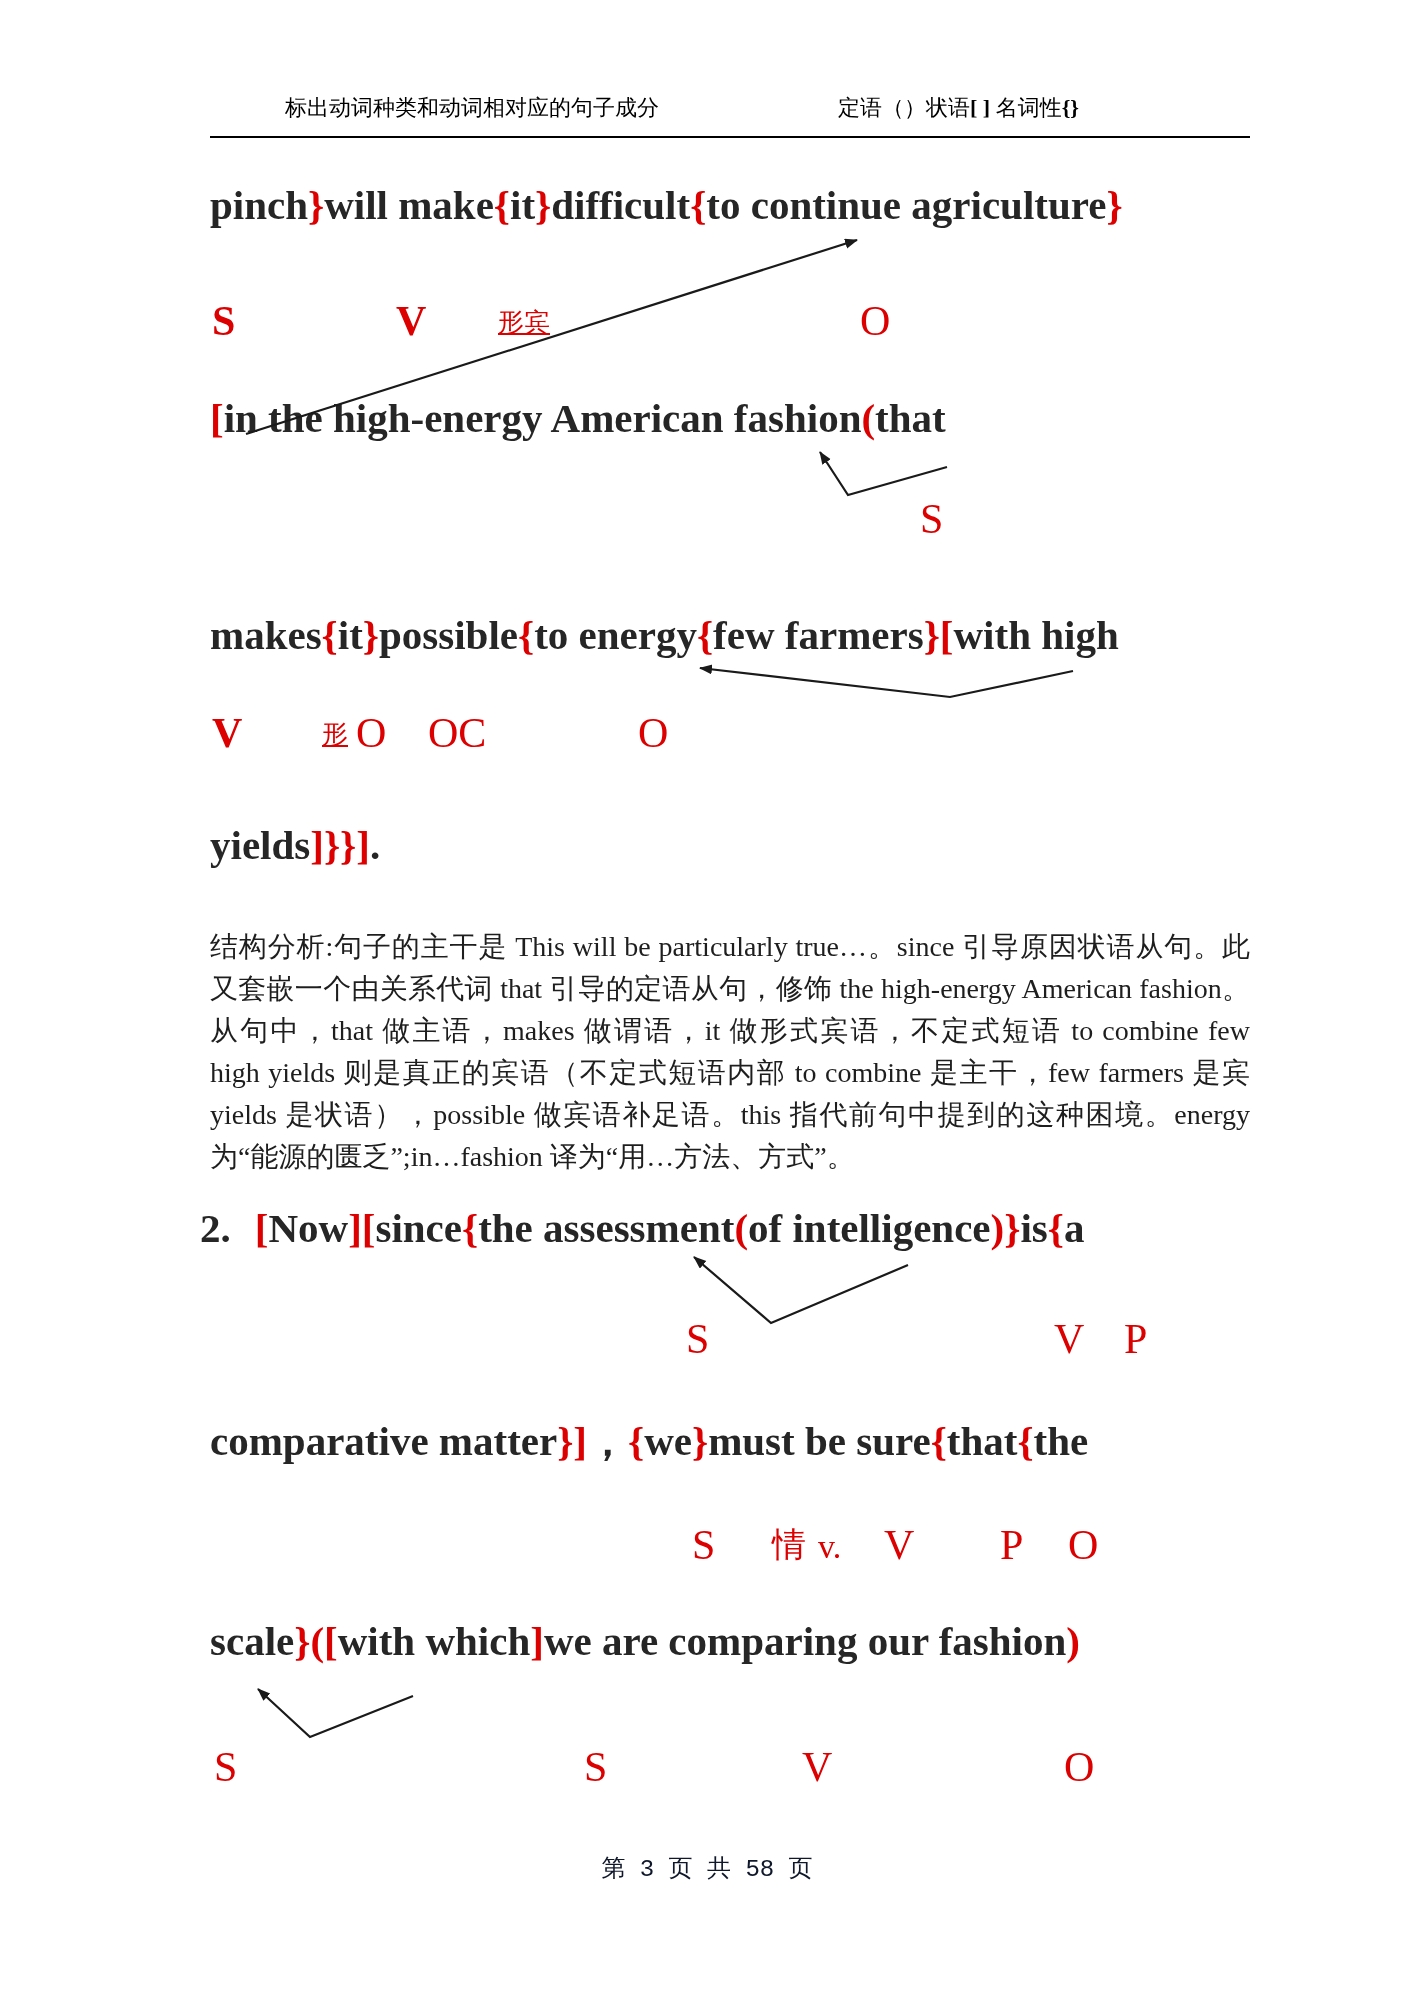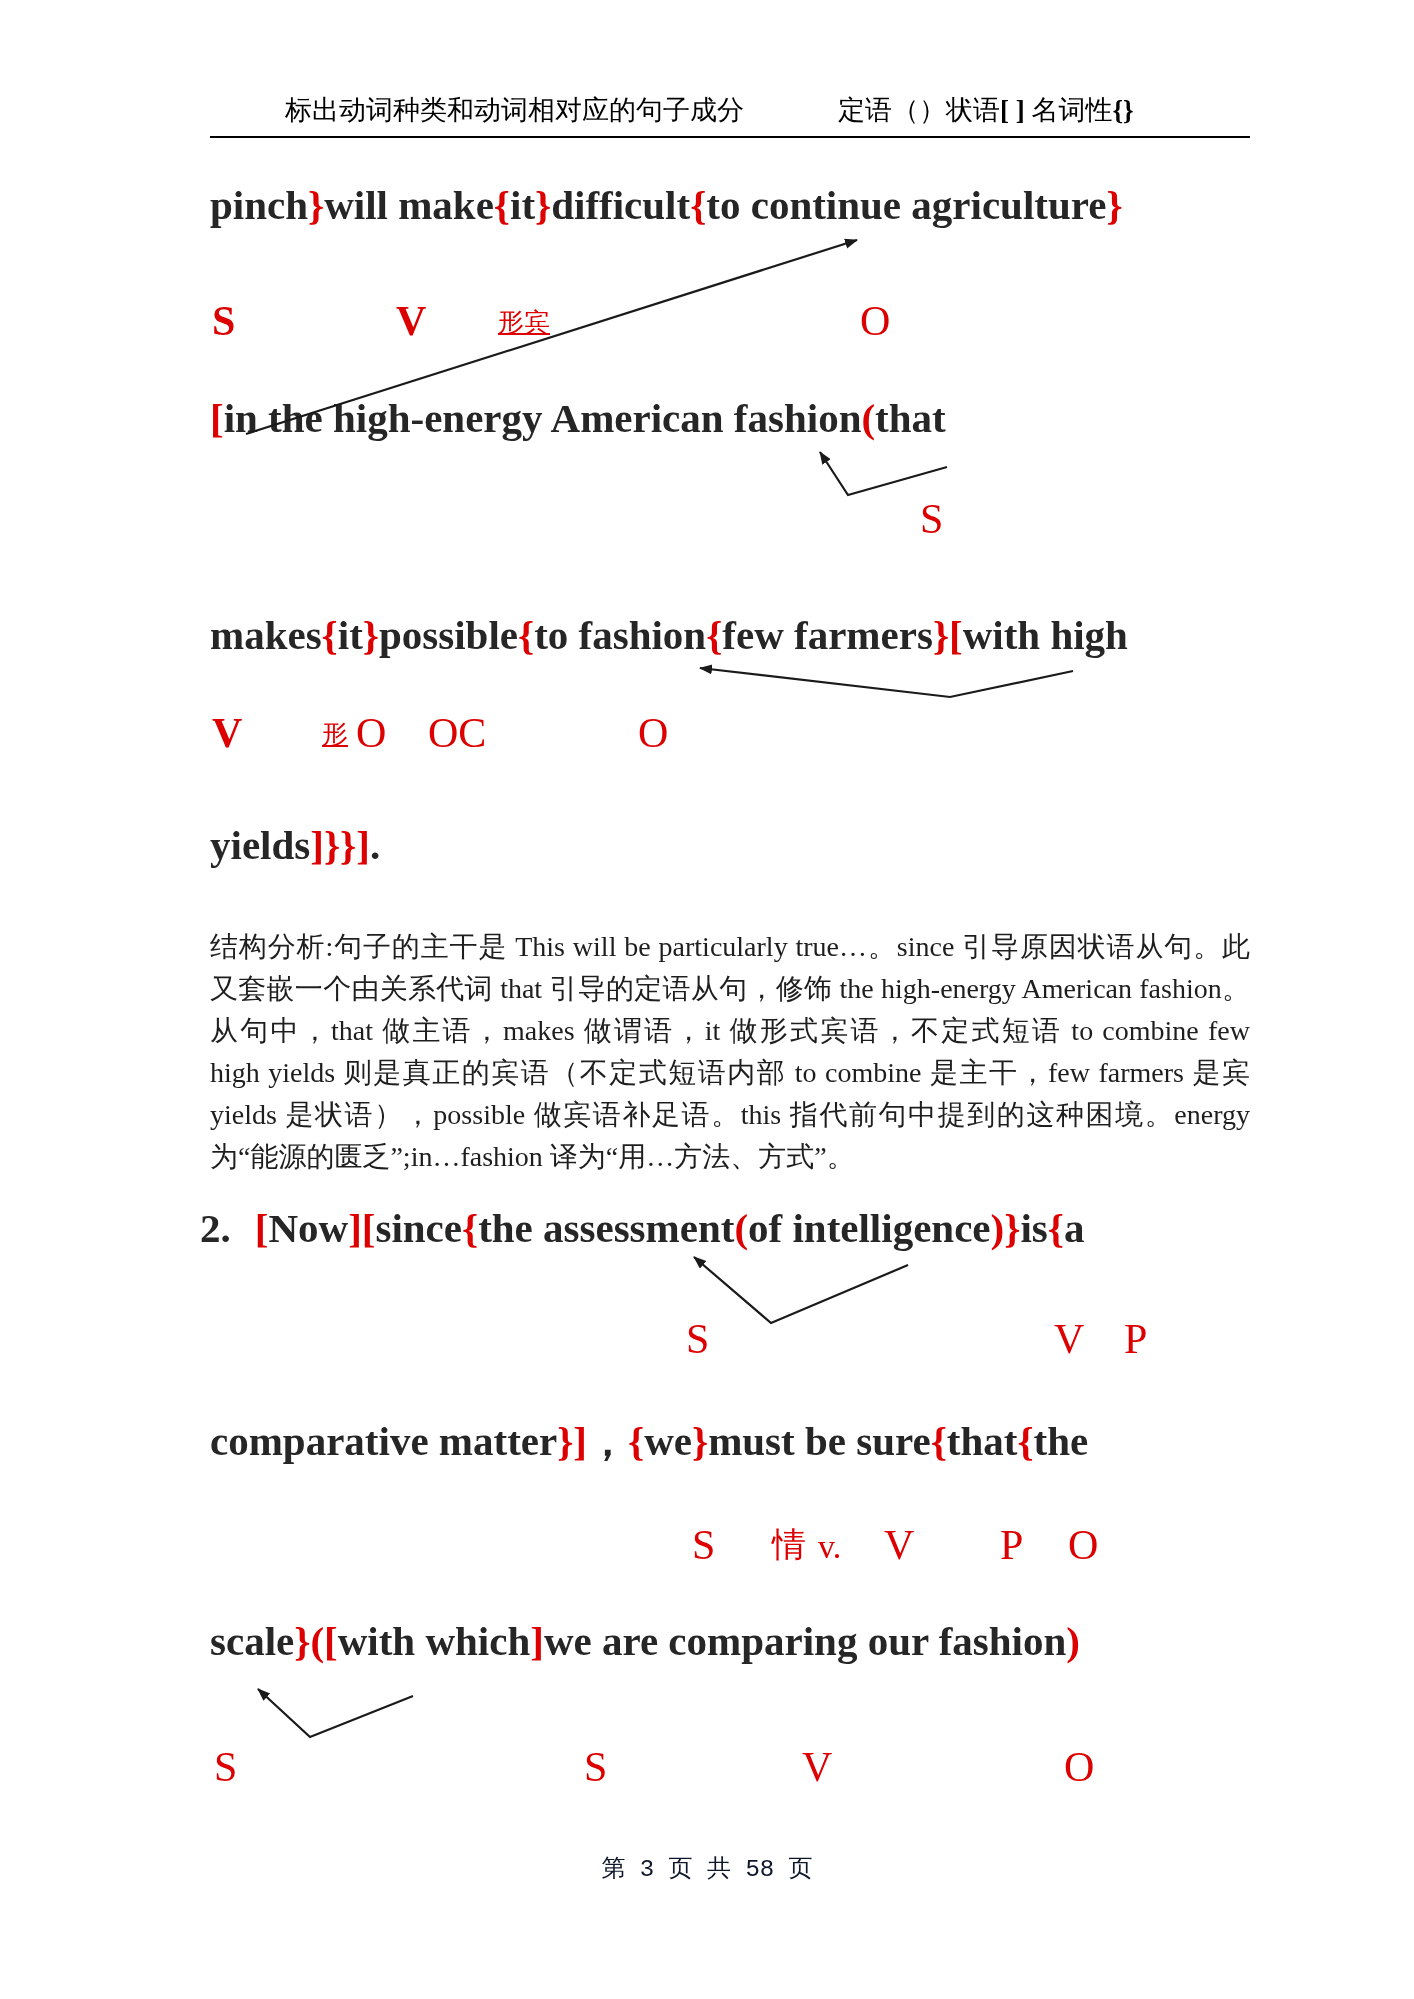--- a/index.html
+++ b/index.html
@@ -1,19 +1,19 @@
 <!DOCTYPE html>
 <html><head>
 <meta charset="utf-8">
 <style>
   html,body{margin:0;padding:0;background:#fff;}
   .page{position:relative;width:1414px;height:1999px;background:#ffffff;overflow:hidden;
         font-family:"Liberation Serif","DejaVu Serif",serif;}
   
-  .hdr{position:absolute;top:96px;font-size:27px;color:#000;white-space:nowrap;line-height:1.1;}
+  .hdr{position:absolute;top:96px;font-size:22px;color:#000;white-space:nowrap;line-height:1.1;}
   .hdr-left{left:285px;}
   .hdr-right{left:838px;}
   .hdr b{font-weight:bold;}
   .rule{position:absolute;left:210px;top:136px;width:1040px;height:0;border-top:2px solid #000;}
   
   .big{position:absolute;left:210px;font-size:41px;font-weight:bold;color:#262626;
        white-space:nowrap;line-height:1;letter-spacing:0px;text-align:right;}
   .big .r{color:#dd0000;}
   .big .k{color:#262626;}
   .big .num{margin-right:24px;}
@@ -47,21 +47,21 @@
 
   <span class="lbl bold" style="left:212px;top:300px">S</span>
   <span class="lbl bold" style="left:396px;top:300px">V</span>
   <span class="lbl cjk" style="left:498px;top:310px">形宾</span>
   <span class="lbl" style="left:860px;top:300px">O</span>
 
   <div class="big" style="top:398px"><span class="r">[</span><span class="k">in the high-energy American fashion</span><span class="r">(</span><span class="k">that</span></div>
 
   <span class="lbl" style="left:920px;top:498px">S</span>
 
-  <div class="big" style="top:615px"><span class="k">makes</span><span class="r">{</span><span class="k">it</span><span class="r">}</span><span class="k">possible</span><span class="r">{</span><span class="k">to fashion</span><span class="r">{</span><span class="k">few farmers</span><span class="r">}[</span><span class="k">with high</span></div>
+  <div class="big" style="top:615px"><span class="k">makes</span><span class="r">{</span><span class="k">it</span><span class="r">}</span><span class="k">possible</span><span class="r">{</span><span class="k">to energy</span><span class="r">{</span><span class="k">few farmers</span><span class="r">}[</span><span class="k">with high</span></div>
 
   <span class="lbl bold" style="left:212px;top:712px">V</span>
   <span class="lbl cjk" style="left:322px;top:722px">形</span>
   <span class="lbl" style="left:356px;top:712px">O</span>
   <span class="lbl" style="left:428px;top:712px">OC</span>
   <span class="lbl" style="left:638px;top:712px">O</span>
 
   <div class="big" style="top:825px"><span class="k">yields</span><span class="r">]}}]</span><span class="k">.</span></div>
 
   <div class="para">

